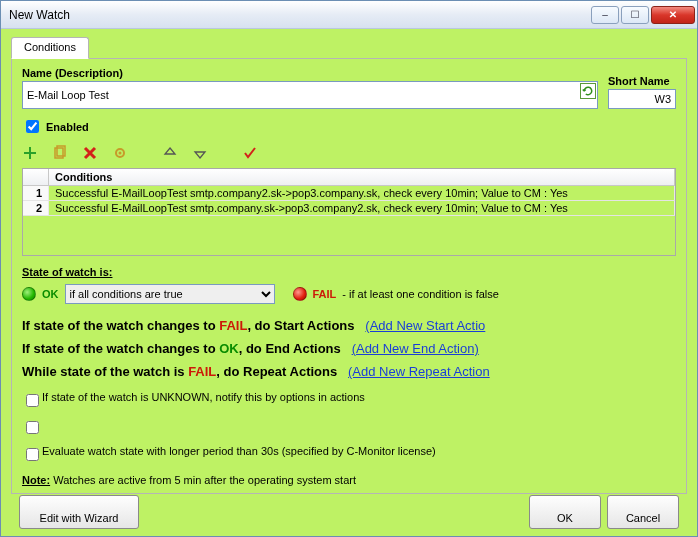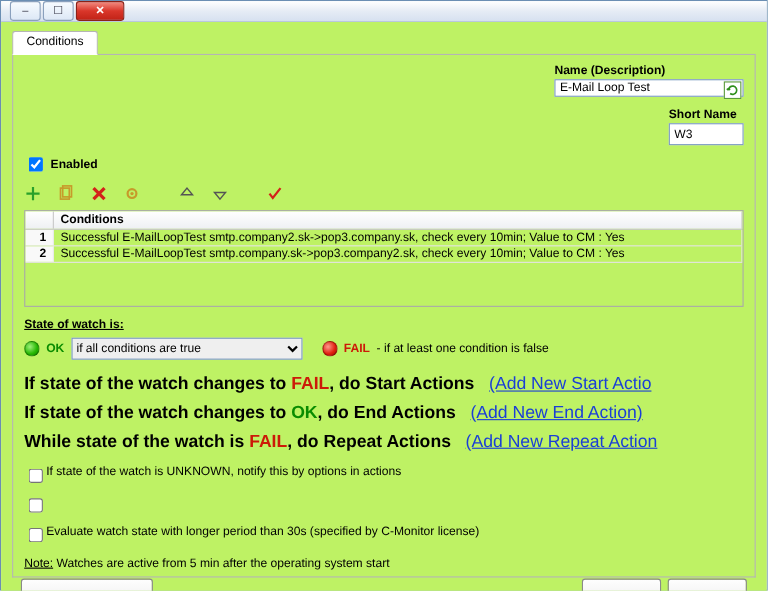--- a/index.html
+++ b/index.html
@@ -71,37 +71,38 @@
     font-size: 11px;
   }
   .tabpage {
     flex:1;
     border: 1px solid #b5b5b5;
     border-top: none;
     padding: 8px 10px 6px 10px;
     display:flex; flex-direction:column;
     overflow: hidden;
   }
-  .row-name { display:flex; gap:10px; align-items:flex-end;flex-direction:column; }
+  .row-name { display:flex; gap:10px; align-items:flex-end; }
   .field { display:flex; flex-direction:column; }
   .field label { font-weight: bold; margin-bottom: 2px; }
   .name-wrap { flex:1; position:relative; display:flex; }
   .name-input {
     flex:1;
     border: 1px solid #7a9ac0;
-    height: 16px;
+    height: 28px;
     padding: 2px 24px 2px 4px;
     font: inherit;
   }
   .shortname-input {
     width: 68px;
     border: 1px solid #7a9ac0;
     height: 20px;
     padding: 2px 4px;
     font: inherit;
+    text-align: right;
   }
   .refresh-badge {
     position:absolute; right:2px; top:2px;
     width:16px; height:16px;
     border:1px solid #5a9a3a;
     background:#fff;
     display:flex; align-items:center; justify-content:center;
   }
   .refresh-badge svg { width:12px; height:12px; }
   .enabled-row { margin-top:8px; display:flex; align-items:center; gap:4px; font-weight:bold; }
@@ -125,27 +126,27 @@
   .state-section { margin-top:10px; }
   .state-title { font-weight:bold; text-decoration:underline; margin-bottom:6px;}
   .state-line { display:flex; align-items:center; gap:6px; }
   .dot { width:14px; height:14px; border-radius:50%; border:1px solid rgba(0,0,0,0.25); }
   .dot.green { background: radial-gradient(circle at 35% 35%, #9ff07a, #23b600 60%, #158600); }
   .dot.red { background: radial-gradient(circle at 35% 35%, #ff9a8e, #e01c0c 60%, #9a1306); }
   .ok-text { color:#0a8c00; font-weight:bold;}
   .fail-text { color:#cc1a08; font-weight:bold;}
   select.state-select { font: inherit; height:20px; width:210px; border:1px solid #7a9ac0;}
   .action-lines { margin-top:14px; display:flex; flex-direction:column; gap:8px;}
-  .action-line { font-size:16px;}
+  .action-line { font-size:13px;}
   .bl { font-weight:bold; }
   .link { color:#1a3fd6; text-decoration:underline; cursor:pointer; }
   .checks { margin-top:12px; display:flex; flex-direction:column; gap:8px;}
   .checks label { display:flex; align-items:flex-start; gap:0;}
   .note { margin-top:10px; }
-  .note .nb { font-weight:normal; text-decoration:underline;}
+  .note .nb { font-weight:bold; text-decoration:underline;}
   .button-bar {
     height: 34px;
     display:flex; align-items:center;
     padding: 4px 8px;
     gap: 6px;
     border-top: 1px solid transparent;
   }
   .button-bar .spacer { flex:1; }
   button.btn {
     font: inherit;
@@ -155,20 +156,21 @@
     border: 1px solid #8a8a8a;
     border-radius: 3px;
     background: linear-gradient(#fefefe,#e6e6e6);
   }
 </style>
 </head>
 <body>
 
 <div class="window">
   <div class="titlebar">
+    <div class="titlebar-title">New Watch</div>
     <div class="winbtns">
       <div class="winbtn">–</div>
       <div class="winbtn">☐</div>
       <div class="winbtn close">✕</div>
     </div>
   </div>
 
   <div class="client">
     <div class="tabstrip">
       <div class="tab">Conditions</div>

